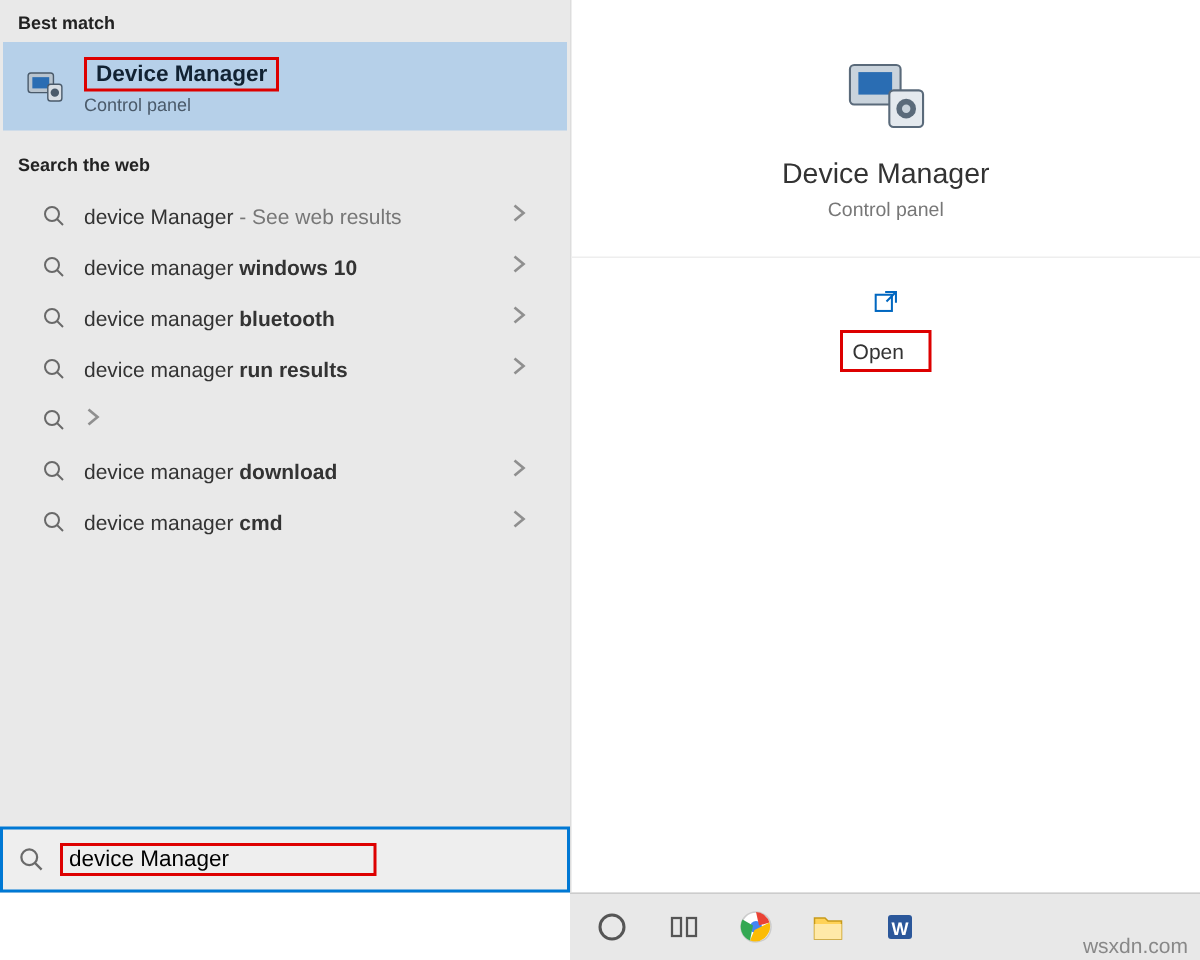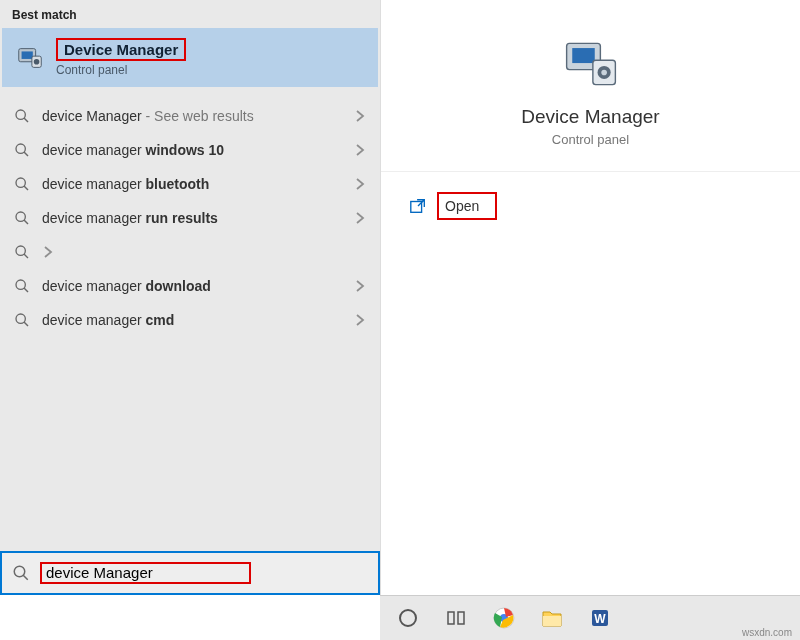--- a/index.html
+++ b/index.html
@@ -6,40 +6,40 @@
 body { width:800px; height:640px; overflow:hidden; background:#fff; position:relative; }
 .panel { display:flex; width:800px; height:595px; }
 .left { width:380px; background:#e9e9e9; display:flex; flex-direction:column; }
 .right { flex:1; background:#fff; border-left:1px solid #ddd; display:flex; flex-direction:column; }
 .section-header { font-size:12px; font-weight:600; padding:8px 12px 6px 12px; color:#222; }
 .best-match { display:flex; align-items:center; background:#b6d0e9; padding:10px 12px; gap:10px; margin:0 2px 8px 2px; }
 .best-match .icon-box { width:32px; height:32px; display:flex; align-items:center; justify-content:center; }
 .bm-text .title { font-size:15px; font-weight:600; color:#123; border:2.5px solid #d00; padding:1px 6px; display:inline-block; }
 .bm-text .sub { font-size:12px; color:#4a5a6a; margin-top:2px; }
 .suggestions { margin-top:4px; }
-.suggestion { display:flex; align-items:center; padding:9px 14px; gap:12px; cursor:default; }
+.suggestion { display:flex; padding:9px 28px; gap:12px; cursor:default; }
 .suggestion .search-icon { width:16px; height:16px; opacity:.7; }
 .suggestion .label { flex:1; font-size:14px; color:#333; }
 .suggestion .label b { font-weight:600; }
 .suggestion .label .hint { color:#777; }
 .suggestion .chev { width:12px; height:12px; opacity:.6; }
 .search-bar { height:44px; background:#eee; border:2.5px solid #0078d4; display:flex; align-items:center; padding:0 10px; gap:10px; margin-top:auto; }
 .search-bar .search-icon { width:18px; height:18px; opacity:.7; }
 .search-bar input { border:none; outline:none; background:transparent; font-size:15px; flex:1; }
 .search-bar .input-wrap { border:2.5px solid #d00; padding:0 4px; }
 .detail-head { display:flex; flex-direction:column; align-items:center; padding:36px 10px 24px; border-bottom:1px solid #eee; }
 .dm-icon { width:60px; height:56px; position:relative; }
 .detail-title { font-size:19px; color:#333; margin-top:14px; }
 .detail-sub { font-size:13px; color:#777; margin-top:4px; }
-.action-row { display:flex; align-items:center; gap:10px; padding:20px 28px; }
+.action-row { display:flex; align-items:center; gap:10px; padding:20px 28px;flex-direction:column; }
 .open-icon { color:#0067c0; }
 .open-box { border:2.5px solid #d00; padding:4px 16px 4px 6px; font-size:14px; color:#333; }
 .taskbar { position:absolute; left:380px; right:0; bottom:0; height:45px; background:#e8e8e8; display:flex; align-items:center; padding:0 8px; gap:8px; border-top:1px solid #ccc; }
 .tbtn { width:40px; height:40px; display:flex; align-items:center; justify-content:center; border-radius:4px; }
-.watermark { position:absolute; right:8px; bottom:2px; font-size:10px; color:#888;margin-left:43px; }
+.watermark { position:absolute; right:8px; bottom:2px; font-size:14px; color:#888;margin-left:43px; }
 svg { display:block; }
 </style>
 </head>
 <body>
 
 <div class="panel">
   <div class="left">
     <div class="section-header">Best match</div>
     <div class="best-match">
       <div class="icon-box">
@@ -48,20 +48,21 @@
             <rect x="7" y="9" width="12" height="8" fill="#2a6db3"></rect>
             <rect x="18" y="14" width="10" height="12" rx="2" fill="#d8dee4" stroke="#4a5a6a"></rect>
             <circle cx="23" cy="20" r="3" fill="#4a5a6a"></circle>
           </svg>
       </div>
       <div class="bm-text">
         <div class="title">Device Manager</div>
         <div class="sub">Control panel</div>
       </div>
     </div>
+    <div class="section-header">Search the web</div>
     <div class="suggestions" id="sugg">
         <div class="suggestion">
           <span>
             <svg class="search-icon" viewBox="0 0 24 24" width="16" height="16">
               <circle cx="10" cy="10" r="7" fill="none" stroke="#333" stroke-width="2"></circle>
               <line x1="15" y1="15" x2="21" y2="21" stroke="#333" stroke-width="2"></line>
             </svg>
           </span>
           <span class="label">device Manager<b></b><span class="hint"> - See web results</span></span>
           <span>

